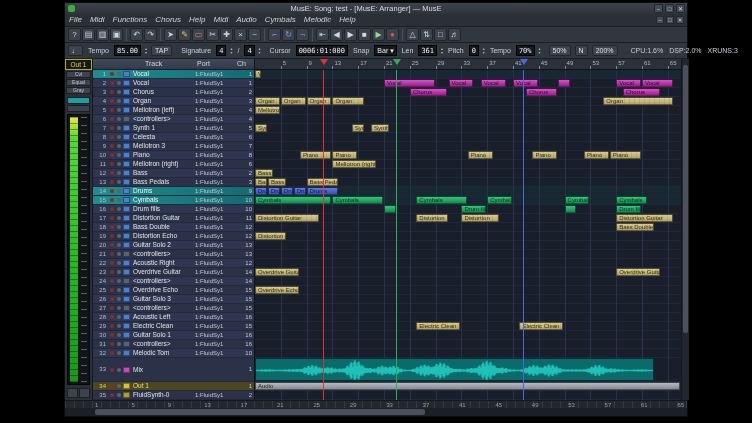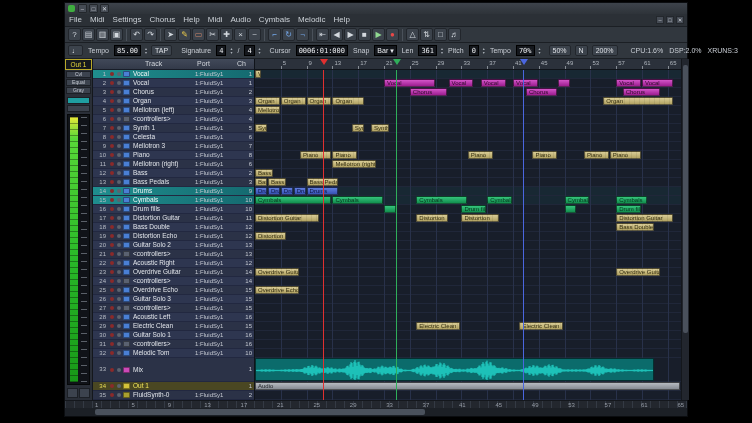--- a/index.html
+++ b/index.html
@@ -9,21 +9,21 @@
   .window{position:absolute;left:64px;top:2px;width:624px;height:415px;background:#262b33;border:1px solid #0b0d10;}
   
   .titlebar{position:absolute;top:0;left:0;right:0;height:11px;background:linear-gradient(#3d434b,#2e3339);display:flex;align-items:center;font-size:8px;color:#d9dde2;}
   .app-icon{width:7px;height:7px;border-radius:2px;background:#3fae3f;margin:0 3px;}
   .tb-title{flex:1;text-align:center;white-space:nowrap;overflow:hidden;font-size:7.5px;}
   .tb-controls{display:flex;gap:2px;margin-right:2px;}
   .win-btn{width:9px;height:9px;font-size:6px;line-height:8px;text-align:center;background:#454b54;border:1px solid #23272c;color:#d5d9de;border-radius:1px;}
   
   .menubar{position:absolute;top:11px;left:0;right:0;height:13px;background:#2b3036;display:flex;align-items:center;font-size:8px;color:#ccd1d7;border-bottom:1px solid #1b1f24;}
   .menu-items{display:flex;height:100%;align-items:center;}
-  .menu-item{padding:0 4px;line-height:12px;}
+  .menu-item{padding:0 4px;line-height:12px;font-style:italic;}
   .mdi{margin-left:auto;display:flex;gap:2px;margin-right:3px;}
   .mdi-btn{width:8px;height:8px;font-size:5.5px;line-height:7px;text-align:center;background:#454b54;border:1px solid #23272c;color:#d5d9de;}
   
   .toolbar{position:absolute;left:0;right:0;background:#31373e;display:flex;align-items:center;padding:0 3px;border-bottom:1px solid #1b1f24;}
   .toolbar1{top:24px;height:16px;gap:1px;}
   .toolbar2{top:40px;height:16px;gap:4px;font-size:7px;color:#c9ced5;text-align:center;}
   .tb-btn{width:13px;height:13px;background:#3c434c;border:1px solid #22262c;border-radius:2px;display:flex;align-items:center;justify-content:center;}
   .tb-glyph{font-size:8px;line-height:8px;color:#d3d8de;}
   .tb-sep{width:1px;height:12px;background:#4a515a;margin:0 2px;}
   .t2-label{margin:0 1px;white-space:nowrap;}
@@ -94,32 +94,33 @@
   .h-thumb{position:absolute;left:30px;width:330px;top:1px;bottom:1px;background:#4a515c;border-radius:2px;}
 </style>
 </head>
 <body>
 
 <div class="desktop">
   <div class="window">
 
     <div class="titlebar">
       <div class="app-icon"></div>
+      <div class="tb-title">MusE: Song: test - [MusE: Arranger] — MusE</div>
       <div class="tb-controls">
           <div class="win-btn">–</div>
           <div class="win-btn">□</div>
           <div class="win-btn">✕</div>
         </div>
     </div>
 
     <div class="menubar">
       <div class="menu-items">
           <div class="menu-item">File</div>
           <div class="menu-item">Midi</div>
-          <div class="menu-item">Settings</div>
+          <div class="menu-item">Functions</div>
           <div class="menu-item">Chorus</div>
           <div class="menu-item">Help</div>
           <div class="menu-item">Midi</div>
           <div class="menu-item">Audio</div>
           <div class="menu-item">Cymbals</div>
           <div class="menu-item">Melodic</div>
           <div class="menu-item">Help</div>
         </div>
       <div class="mdi">
           <div class="mdi-btn">–</div>

